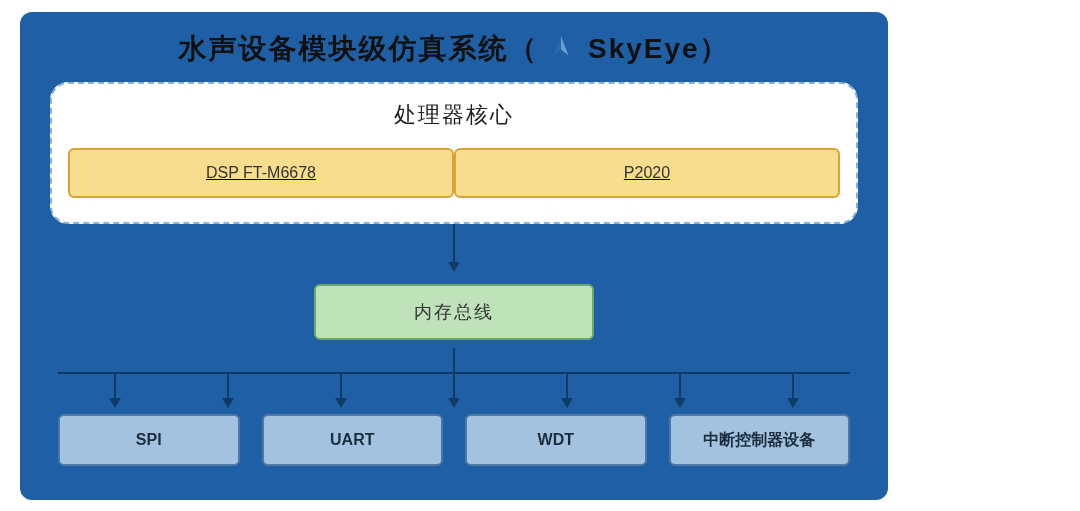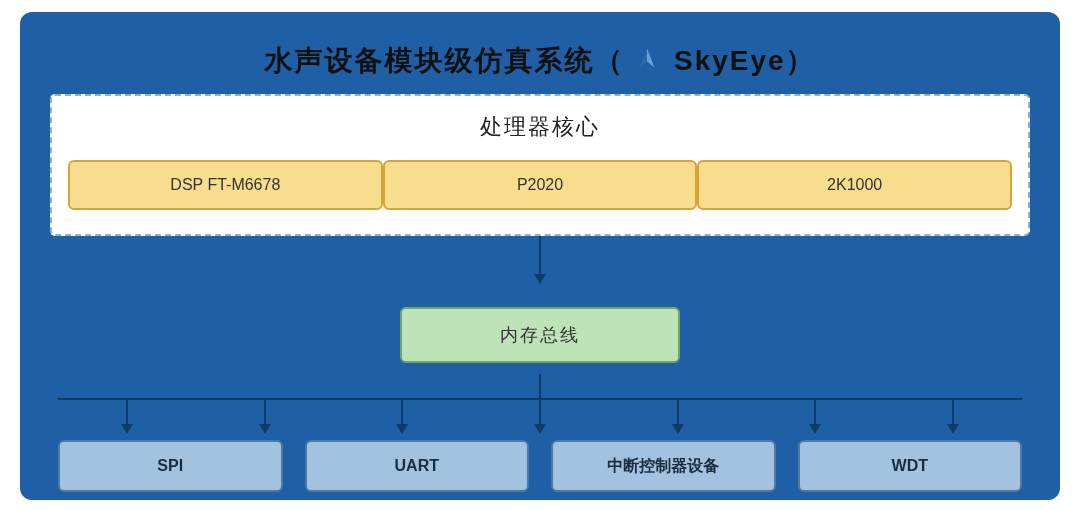--- a/index.html
+++ b/index.html
@@ -7,58 +7,59 @@
     font-family: "Microsoft YaHei", "PingFang SC", sans-serif;
     background: #fff;
     width: 1080px;
     height: 511px;
     position: relative;
   }
   .container {
     position: absolute;
     left: 20px;
     top: 12px;
-    width: 1040px;
+    width: 868px;
     height: 488px;
     background: #1f5fa5;
     border-radius: 12px;
-    padding-top: 30px;
+    padding-top: 18px;
   }
   .title {
     text-align: center;
     font-size: 28px;
     font-weight: 700;
     color: #111;
     letter-spacing: 2px;
     margin-bottom: 14px;
   }
   .title .icon {
     display: inline-block;
     vertical-align: -2px;
     width: 26px;
     height: 26px;
     margin-right: 4px;
   }
   .cpu-panel {
     margin: 0 30px;
     background: #fff;
     border: 2px dashed #8ab3d8;
-    border-radius: 5px;
+    border-radius: 18px;
     padding: 16px 16px 24px 16px;
   }
   .cpu-title {
     text-align: center;
     font-size: 22px;
     color: #222;
     margin-bottom: 18px;
     letter-spacing: 2px;
   }
   .cpu-row {
     display: flex;
     justify-content: space-between;
+    text-decoration: underline;
   }
   .cpu-box {
     flex: 1;
     background: #f8dd8f;
     border: 2px solid #d7a537;
     border-radius: 6px;
     text-align: center;
     padding: 14px 4px;
     font-size: 16px;
     color: #333;
@@ -81,21 +82,21 @@
     content: "";
     position: absolute;
     left: -5px;
     bottom: -2px;
     border-left: 6px solid transparent;
     border-right: 6px solid transparent;
     border-top: 10px solid #0f3c66;
   }
   .bus-box {
     width: 280px;
-    margin: 11px auto;
+    margin: 0 auto;
     background: #bfe3b9;
     border: 2px solid #6fa86b;
     border-radius: 6px;
     text-align: center;
     padding: 14px 0;
     font-size: 18px;
     color: #333;
     letter-spacing: 2px;
   }
   .fanout {
@@ -173,21 +174,20 @@
       </svg>
     </span>
     <span>SkyEye）</span>
   </div>
 
   <div class="cpu-panel">
     <div class="cpu-title">处理器核心</div>
     <div class="cpu-row">
       <div class="cpu-box">DSP FT-M6678</div>
       <div class="cpu-box">P2020</div>
-      <div class="cpu-box">2K1000</div>
     </div>
   </div>
 
   <div class="arrow-wrap">
     <div class="arrow-down"></div>
   </div>
 
   <div class="bus-box">内存总线</div>
 
   <div class="fanout">
@@ -198,17 +198,17 @@
     <div class="drop" style="left:calc(35.71% - 1px)"></div>
     <div class="drop" style="left:calc(50% - 1px)"></div>
     <div class="drop" style="left:calc(64.29% - 1px)"></div>
     <div class="drop" style="left:calc(78.57% - 1px)"></div>
     <div class="drop" style="left:calc(92.86% - 1px)"></div>
   </div>
 
   <div class="periph-row">
     <div class="periph-box">SPI</div>
     <div class="periph-box">UART</div>
+    <div class="periph-box">WDT</div>
     <div class="periph-box">中断控制器设备</div>
-    <div class="periph-box">WDT</div>
   </div>
 
 </div>
 
 </body></html>

